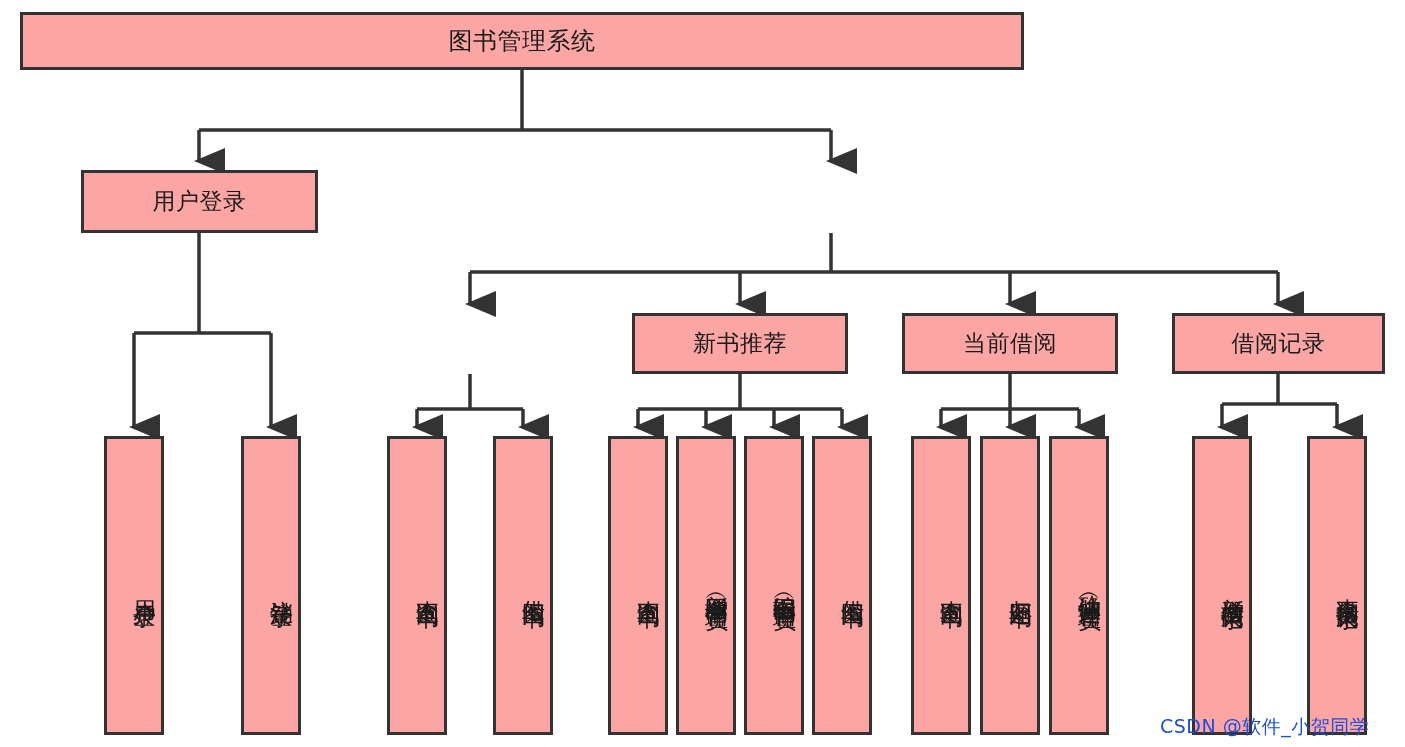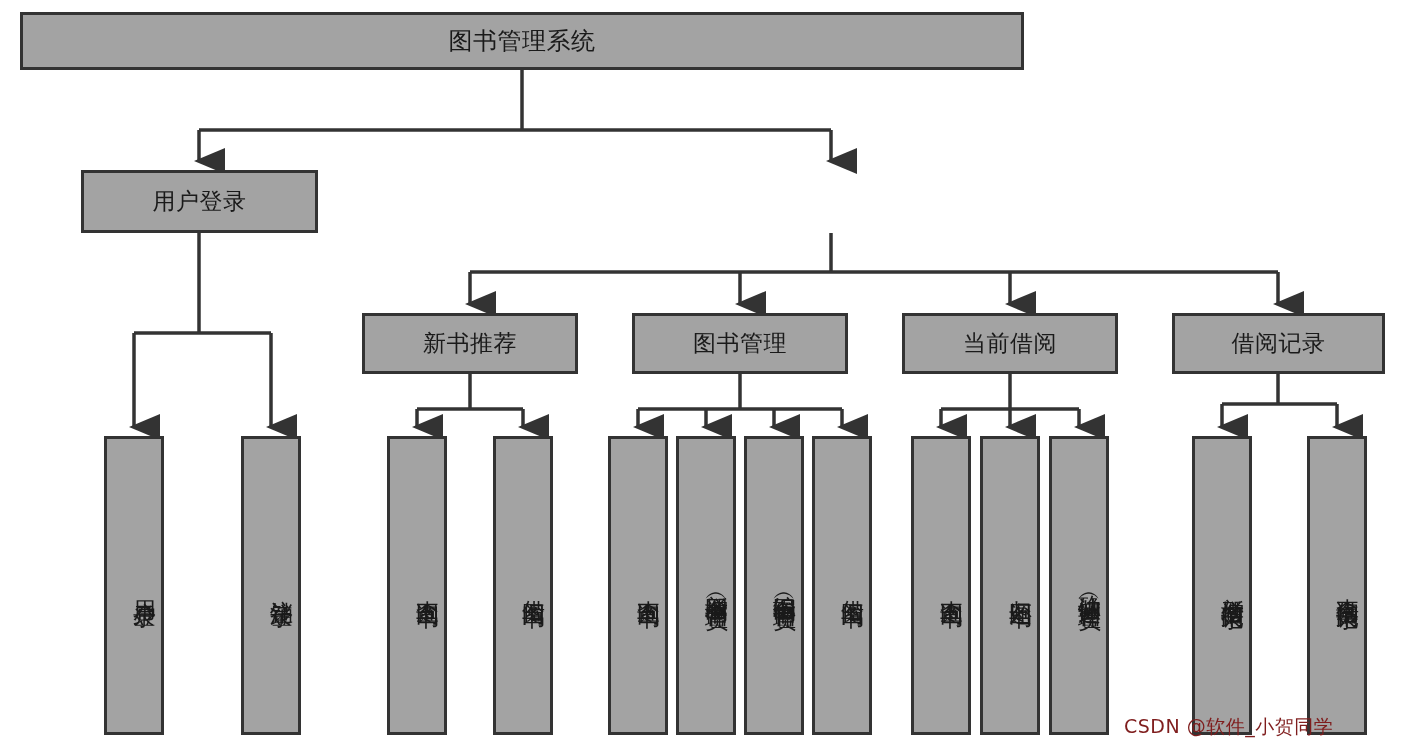--- a/index.html
+++ b/index.html
@@ -22,21 +22,21 @@
     left: 0;
     top: 0;
     width: 1405px;
     height: 747px;
     pointer-events: none;
   }
   .node {
     position: absolute;
     box-sizing: border-box;
     border: 3px solid #333333;
-    background: #a3a3a3;
+    background: #fca5a5;
     display: flex;
     align-items: center;
     justify-content: center;
     color: #1a1a1a;
   }
   .node-h {
     font-size: 23px;
     letter-spacing: 0.5px;
     line-height: 1.1;
   }
@@ -54,24 +54,24 @@
     justify-content: center;
     overflow: hidden;
   }
   .node-v span {
     display: block;
     writing-mode: vertical-rl;
     text-orientation: upright;
   }
   .watermark {
     position: absolute;
-    left: 1124px;
+    left: 1160px;
     top: 714px;
     font-size: 19px;
-    color: #7f1d1d;
+    color: #1d4ed8;
     white-space: nowrap;
     letter-spacing: 0.5px;
   }
 </style>
 </head>
 <body>
 
 <div id="canvas">
 
   <svg class="wires" viewBox="0 0 1405 747">
@@ -126,26 +126,23 @@
 
   <div class="node node-h node-root" style="left:20px; top:12px; width:1004px; height:58px;">
     <span>图书管理系统</span>
   </div>
 
   <div class="node node-h" style="left:81px; top:170px; width:237px; height:63px;">
     <span>用户登录</span>
   </div>
 
 
-  <div class="node node-h" style="left:362px; top:313px; width:216px; height:61px;">
+
+  <div class="node node-h" style="left:632px; top:313px; width:216px; height:61px;">
     <span>新书推荐</span>
-  </div>
-
-  <div class="node node-h" style="left:632px; top:313px; width:216px; height:61px;">
-    <span>图书管理</span>
   </div>
 
   <div class="node node-h" style="left:1172px; top:313px; width:213px; height:61px;">
     <span>借阅记录</span>
   </div>
 
   <div class="node node-h" style="left:902px; top:313px; width:216px; height:61px;">
     <span>当前借阅</span>
   </div>
 

